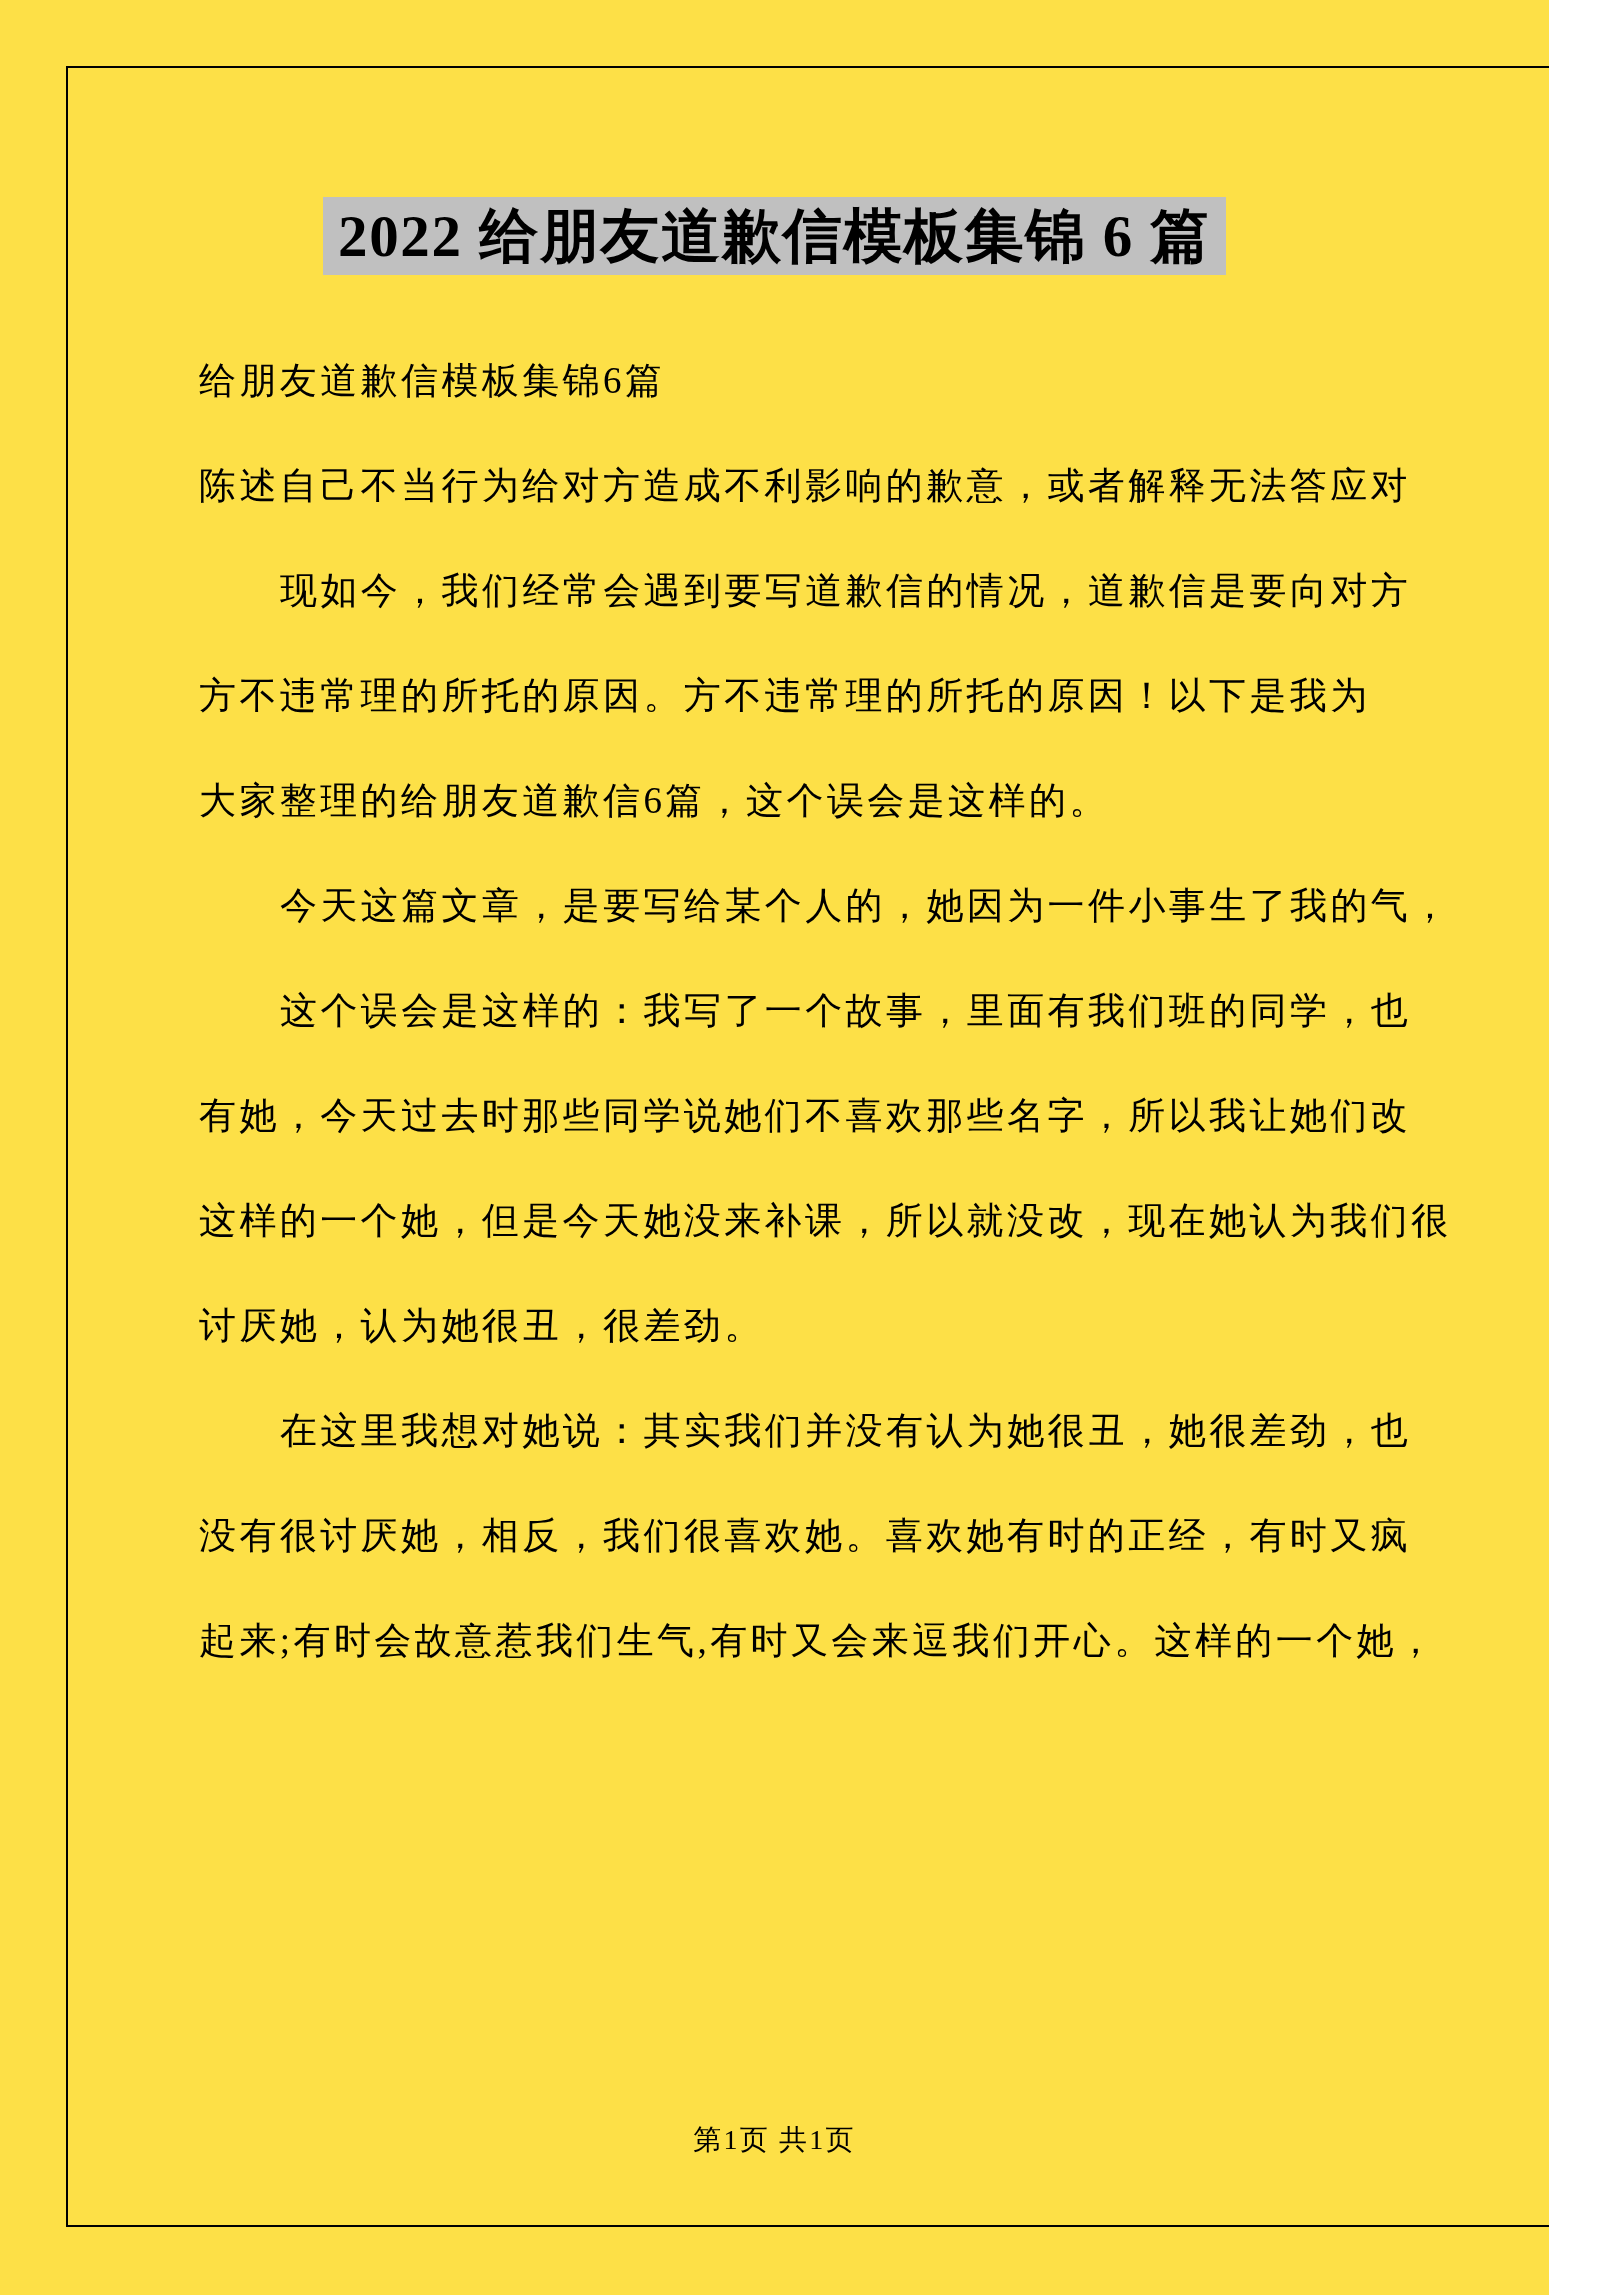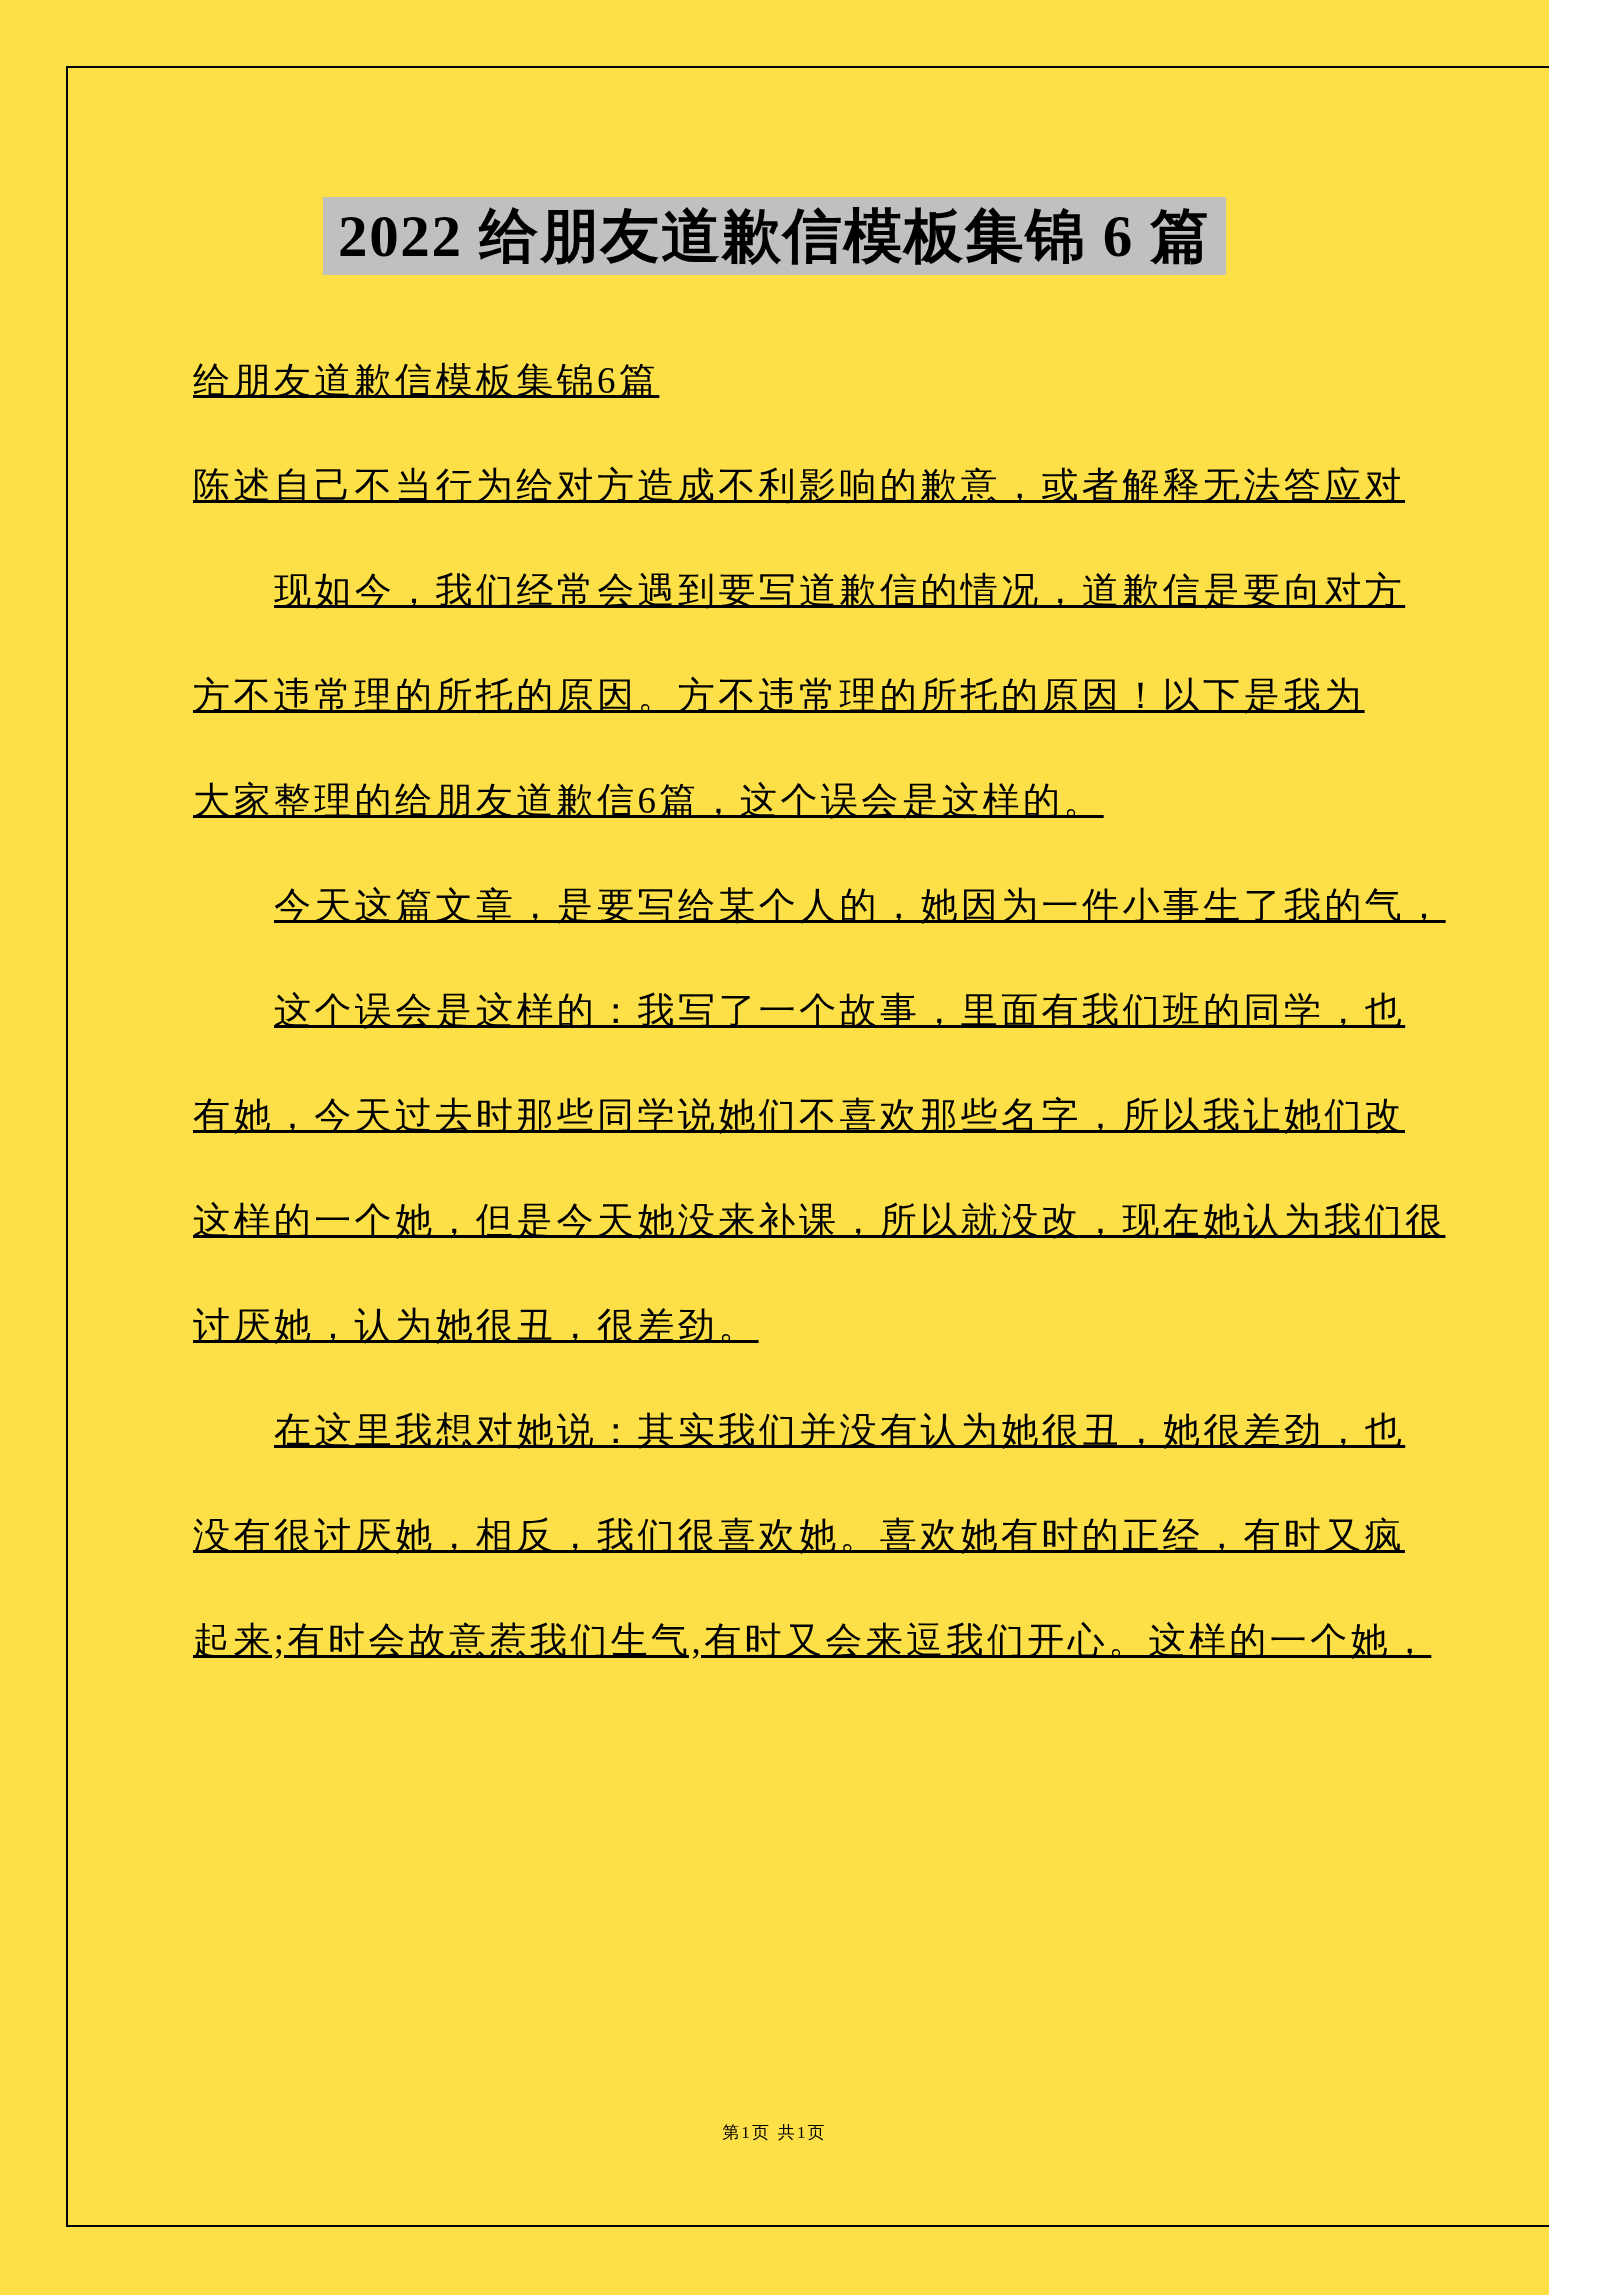--- a/index.html
+++ b/index.html
@@ -35,45 +35,44 @@
     display: inline-block;
     font-size: 59px;
     font-weight: bold;
     line-height: 1.0;
     letter-spacing: 1.7px;
     padding: 9.5px 14.6px;
     white-space: pre;
   }
   .text-lines {
     position: absolute;
-    left: 193px;
+    left: 199px;
     top: 328px;
     width: 1223px;
-    text-decoration: underline;
   }
   .line {
     height: 105px;
     line-height: 105px;
     font-size: 37px;
     letter-spacing: 3.4px;
     white-space: nowrap;
   }
   .line.indent {
     text-indent: 81px;
   }
   .line.space-before {
     margin-top: 105px;
   }
   .footer {
     position: absolute;
     top: 2121px;
     left: 0;
     width: 100%;
     text-align: center;
-    font-size: 17px;
+    font-size: 28px;
     letter-spacing: 2.2px;
     white-space: pre;
   }
 </style>
 </head>
 <body>
 
 <div class="page" style="color: rgb(0, 0, 0);">
   <div class="frame"></div>
 

